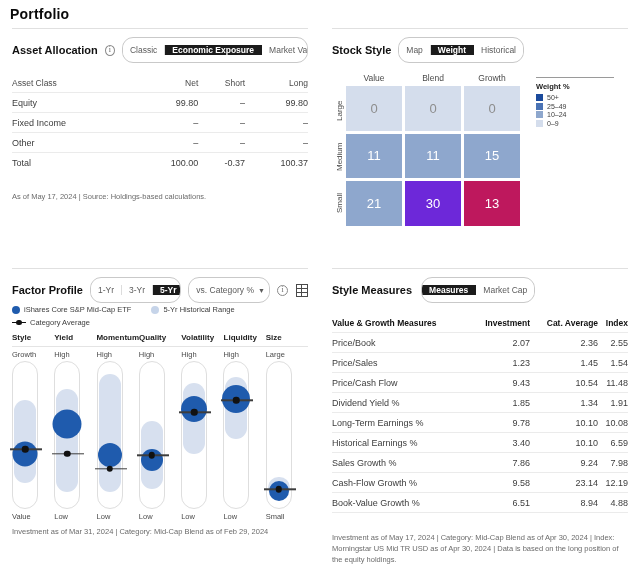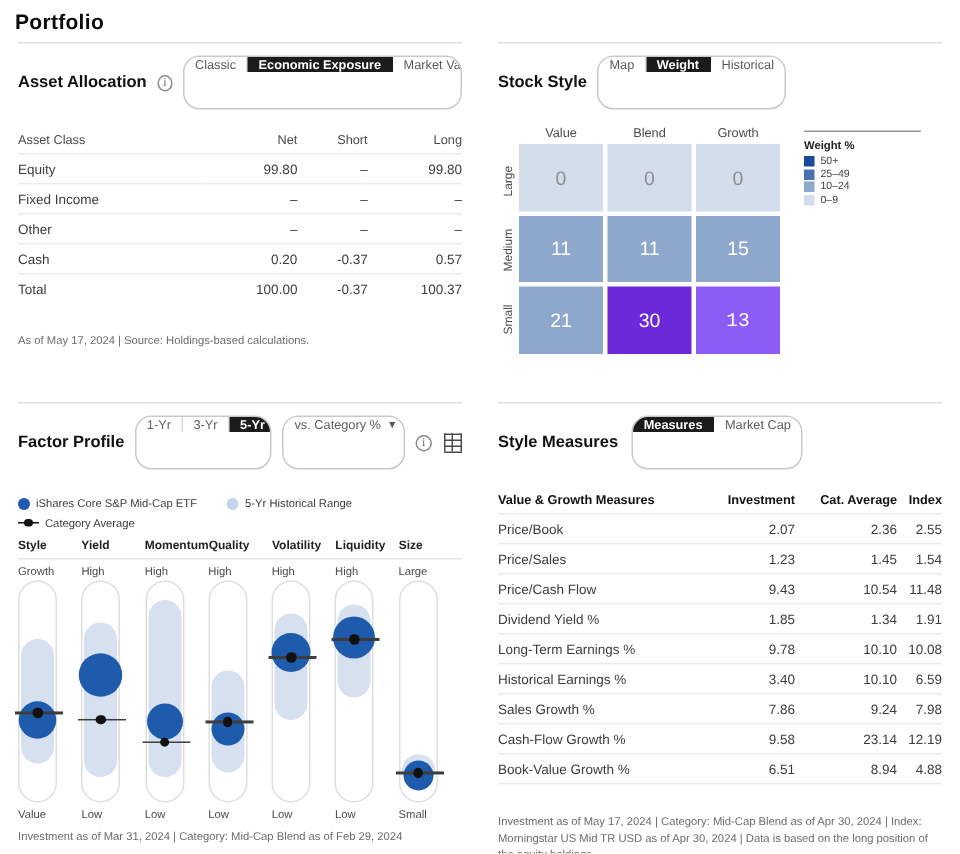--- a/index.html
+++ b/index.html
@@ -27,23 +27,23 @@
 
   
   .sec-head { display:flex; align-items:center; gap:7px; padding-top:8px; }
   .sec-title { font-size: 11px; font-weight: bold; color:#111; white-space:nowrap; }
   .info-icon {
     width:11px;height:11px;border-radius:50%;border:1px solid #8a8a8a;
     display:inline-flex;align-items:center;justify-content:center;
     font-size:8px;color:#6a6a6a;line-height:1; font-family:"Liberation Serif",serif;
   }
   .pill-group {
-    display:inline-flex; align-items:flex-start;
+    display:inline-flex; align-items:center;
     border:1px solid #c9c9c9; border-radius:11px; overflow:hidden;
-    background:#fff; height:36px;
+    background:#fff; height:26px;
   }
   .pill {
     font-size:8.5px; color:#5b5b5b; padding:0 7px;
     display:flex; align-items:center; background:#fff;
     border-right:1px solid #dcdcdc; white-space:nowrap; cursor:pointer;
   }
   .pill:last-child { border-right:none; }
   .pill.active { background:#1b1b1b; color:#fff; font-weight:bold; border-right-color:#1b1b1b; }
   .caret { font-size:7px; margin-left:4px; }
 
@@ -79,21 +79,21 @@
   }
   .ss-cell.light { color:#8d8d8d; }
   .ss-legend { margin-left:16px; padding-top:4px; width:95px; }
   .ss-legend .ruler { border-top:1px solid #9a9a9a; width:78px; margin-bottom:4px; }
   .ss-legend .lg-title { font-size:7.5px; font-weight:bold; color:#222; margin-bottom:3px; }
   .lg-item { display:flex; align-items:center; gap:4px; margin-bottom:1.5px; }
   .lg-swatch { width:7px; height:7px; display:inline-block; }
   .lg-label { font-size:7px; color:#3c3c3c; }
 
   
-  .fp-legend { margin-top:18px;text-align:center; }
+  .fp-legend { margin-top:2px;text-align:center; }
   .fp-legend-row { display:flex; align-items:center; gap:6px; margin-bottom:4px; }
   .fp-legend-item { display:flex; align-items:center; gap:4px; margin-right:14px; }
   .fp-dot { width:8px;height:8px;border-radius:50%; display:inline-block; }
   .fp-legend-text { font-size:7.5px; color:#3c3c3c; }
   .cat-avg-glyph { width:14px; height:8px; position:relative; display:inline-block; }
   .cat-avg-glyph:before {
     content:""; position:absolute; left:0; top:3.3px; width:14px; height:1.4px; background:#111;
   }
   .cat-avg-glyph:after {
     content:""; position:absolute; left:4px; top:1px; width:5.5px; height:5.5px;
@@ -179,26 +179,20 @@
           <td>–</td>
           <td>–</td>
           <td>–</td>
         </tr>
         <tr>
           <td>Other</td>
           <td>–</td>
           <td>–</td>
           <td>–</td>
         </tr>
-        <tr>
-          <td>Cash</td>
-          <td>0.20</td>
-          <td>-0.37</td>
-          <td>0.57</td>
-        </tr>
         <tr class="total">
           <td>Total</td>
           <td>100.00</td>
           <td>-0.37</td>
           <td>100.37</td>
         </tr>
       </tbody>
     </table>
     <div class="foot-note">As of May 17, 2024 | Source: Holdings-based calculations.</div>
   </div>
@@ -230,21 +224,21 @@
           </div>
           <div class="ss-grid" id="ss-grid" style="height:140px">
               <div class="ss-cell light" style="background: rgb(212, 221, 236);">0</div>
               <div class="ss-cell light" style="background: rgb(212, 221, 236);">0</div>
               <div class="ss-cell light" style="background: rgb(212, 221, 236);">0</div>
               <div class="ss-cell" style="background: rgb(142, 167, 205);">11</div>
               <div class="ss-cell" style="background: rgb(142, 167, 205);">11</div>
               <div class="ss-cell" style="background: rgb(142, 167, 205);">15</div>
               <div class="ss-cell" style="background: rgb(142, 167, 205);">21</div>
               <div class="ss-cell" style="background: #6d28d9;">30</div>
-              <div class="ss-cell" style="background: #8b5cf6; font-family: Liberation Mono, monospace;">13</div>
+              <div class="ss-cell" style="background: #be185d;">13</div>
             </div>
         </div>
       </div>
       <div class="ss-legend">
         <div class="ruler"></div>
         <div class="lg-title">Weight %</div>
         <div class="lg-item">
           <span class="lg-swatch" style="background:#1b4a9c"></span>
           <span class="lg-label">50+</span>
         </div>

